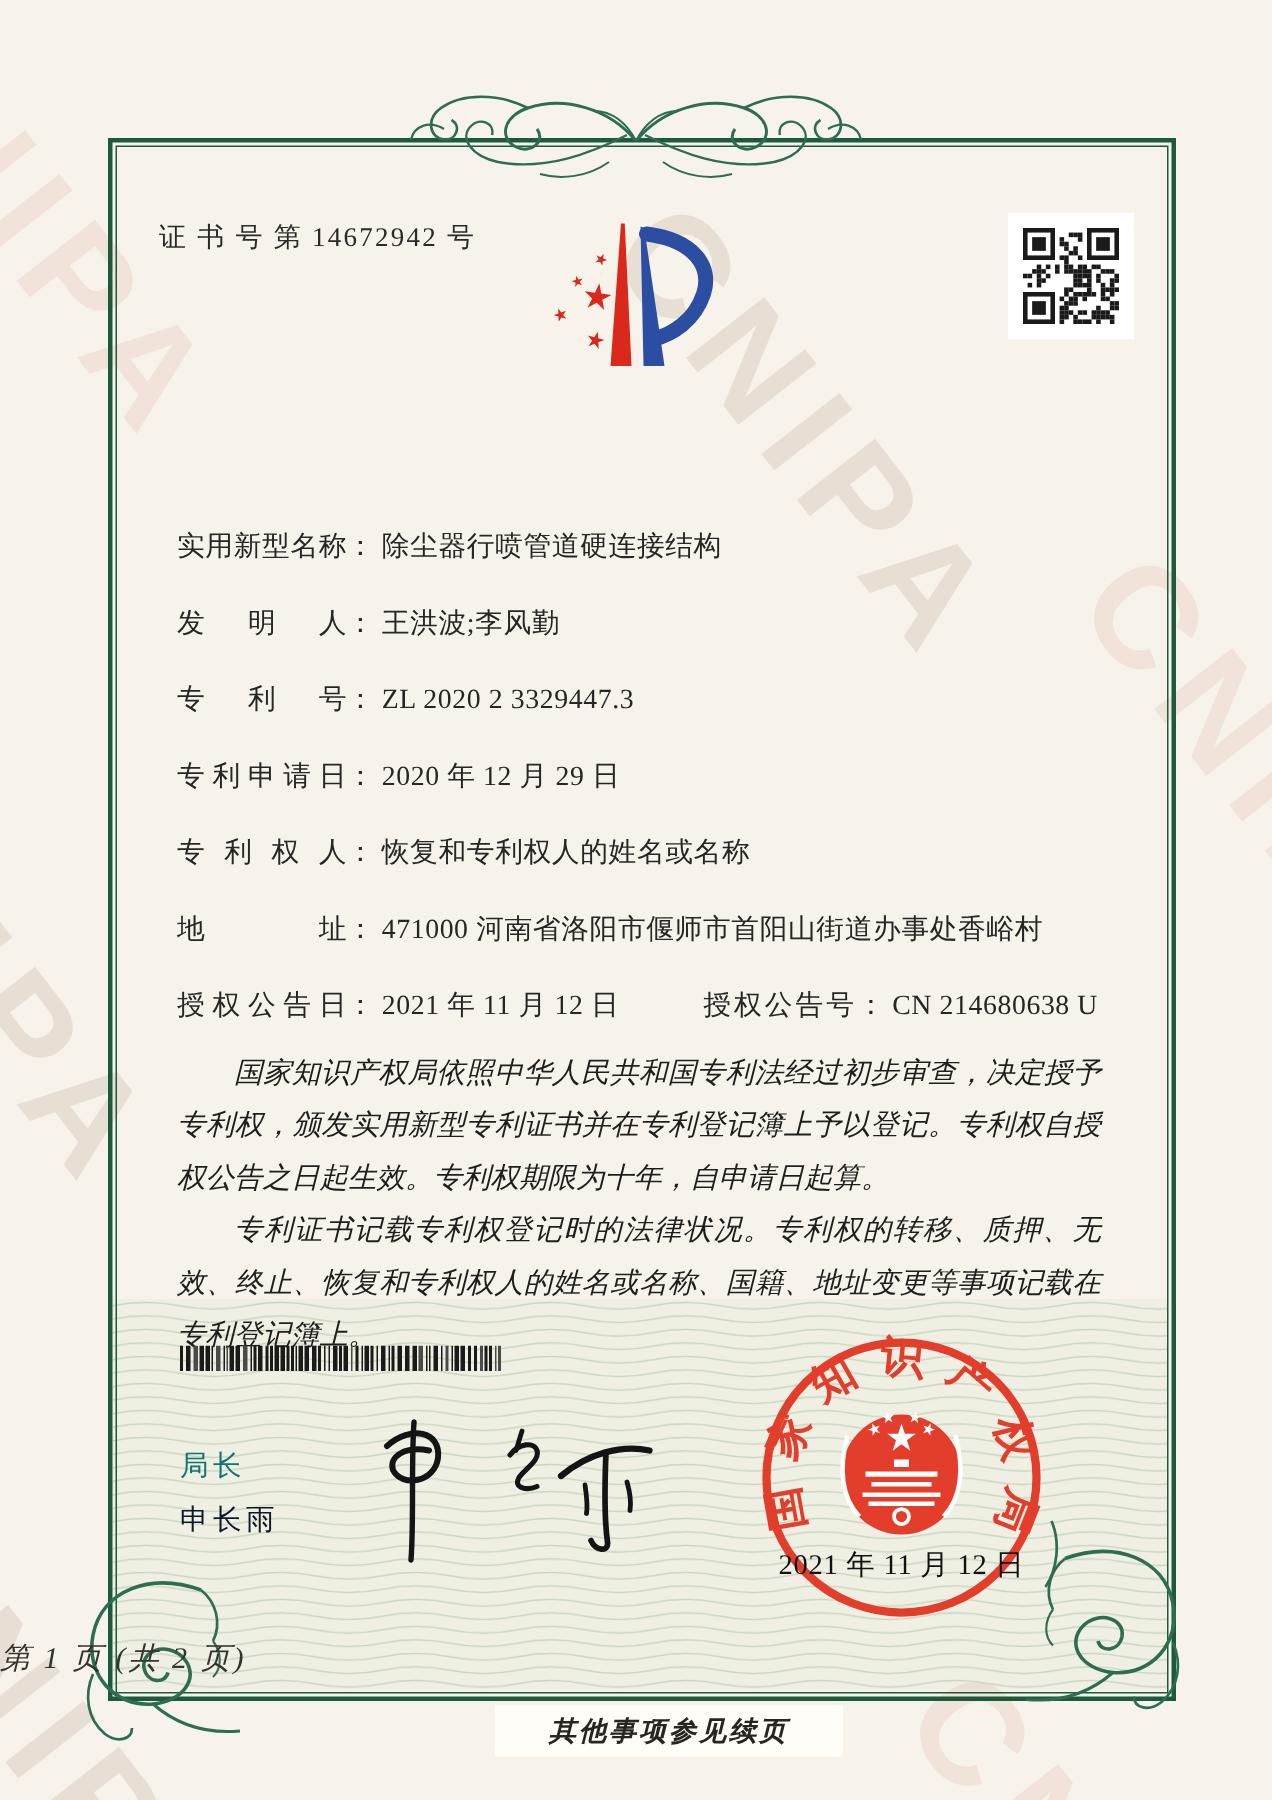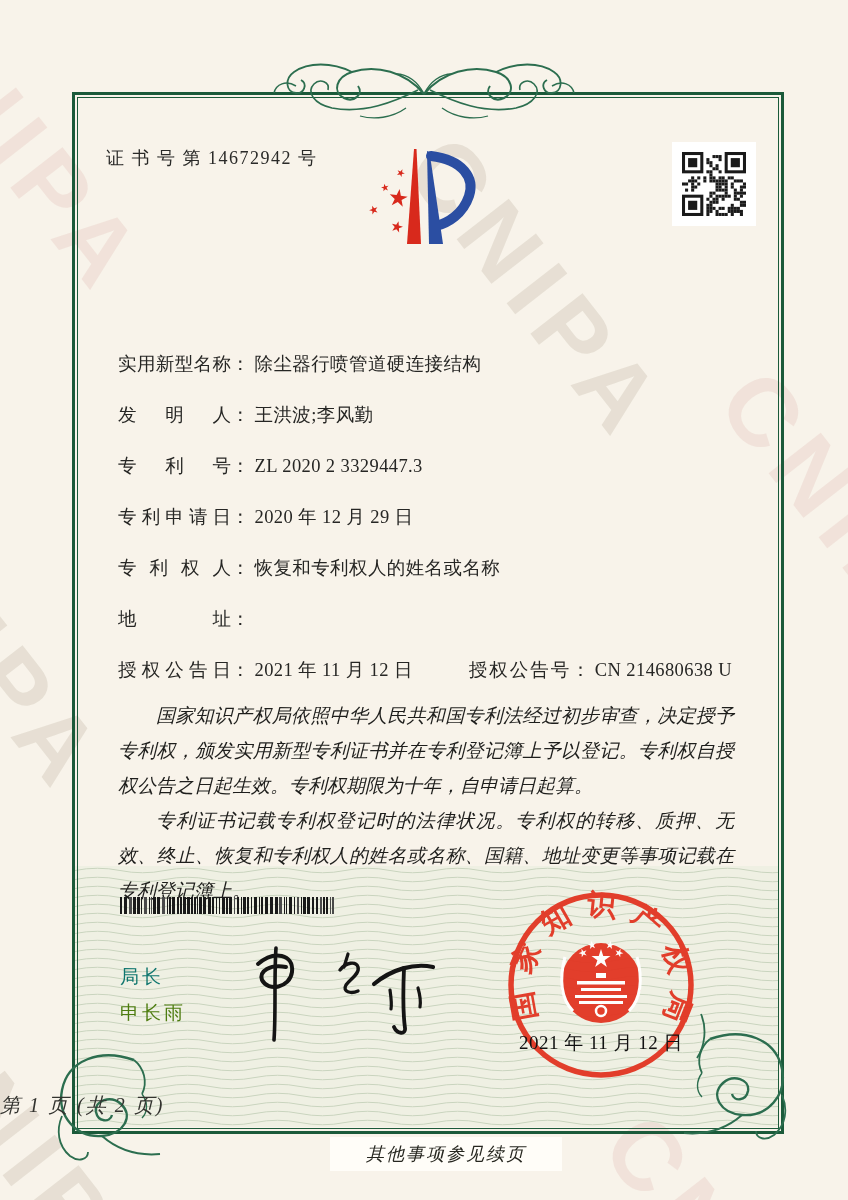--- a/index.html
+++ b/index.html
@@ -44,30 +44,30 @@
   .frow{display:flex;align-items:baseline;height:26px;margin-bottom:25px;white-space:nowrap;}
   .f-label{display:inline-block;width:113px;text-align:justify;text-align-last:justify;}
   .f-colon{margin-right:5px;}
   .f-value{letter-spacing:0.4px;}
   .g2{margin-left:56px;letter-spacing:2px;}
   .paras{position:absolute;left:118px;top:698px;width:616px;font-size:19px;
          line-height:35px;text-align:justify;font-style:italic;color:#1e1e1c;}
   .paras p{margin:0;text-indent:2em;}
   #barcode{position:absolute;left:120px;top:897px;}
   .sig-title{position:absolute;left:120px;top:964px;font-size:19px;letter-spacing:3px;color:#0f766e;}
-  .sig-name{position:absolute;left:120px;top:1000px;font-size:19px;letter-spacing:3px;color:#4d7c0f;text-align:center;}
+  .sig-name{position:absolute;left:120px;top:1000px;font-size:19px;letter-spacing:3px;color:#0f172a;text-align:center;}
   #signature{position:absolute;left:246px;top:934px;}
   #seal{position:absolute;left:503px;top:887px;z-index:5;opacity:0.95;}
   .seal-date{position:absolute;left:510px;top:1030px;width:182px;z-index:6;
              text-align:center;font-size:19px;letter-spacing:0.5px;color:#111;}
   .page-info{position:absolute;left:0;top:1092px;width:100%;text-align:left;
              font-size:20px;font-style:italic;letter-spacing:2px;color:#33332f;}
   .note-box{position:absolute;left:330px;top:1137px;width:232px;height:34px;
             background:#fffdf8;display:flex;align-items:center;justify-content:center;
-            font-size:18px;font-style:italic;letter-spacing:2px;color:#26261f;z-index:4;}
+            font-size:18px;font-style:italic;letter-spacing:2px;color:#26261f;z-index:4;font-weight:bold;}
 </style>
 </head>
 <body>
 
 <div id="wm1" class="wm wm-pink">CNIPA</div>
 <div id="wm2" class="wm wm-gray">CNIPA</div>
 <div id="wm3" class="wm wm-pink">CNIPA</div>
 <div id="wm4" class="wm wm-gray">CNIPA</div>
 <div id="wm5" class="wm wm-gray">CNIPA</div>
 <div id="wm6" class="wm wm-pink">CNIPA</div>
@@ -295,20 +295,21 @@
         <span class="f-value">2020 年 12 月 29 日</span>
     </div>
     <div class="frow">
       <span class="f-label">专利权人</span>
         <span class="f-colon">：</span>
         <span class="f-value">恢复和专利权人的姓名或名称</span>
     </div>
     <div class="frow">
       <span class="f-label">地址</span>
         <span class="f-colon">：</span>
+        <span class="f-value">471000 河南省洛阳市偃师市首阳山街道办事处香峪村</span>
     </div>
     <div class="frow">
       <span class="f-label">授权公告日</span>
         <span class="f-colon">：</span>
         <span class="f-value">2021 年 11 月 12 日</span>
       <span class="g2">授权公告号</span>
         <span class="f-colon">：</span>
         <span class="f-value">CN 214680638 U</span>
     </div>
   </div>

